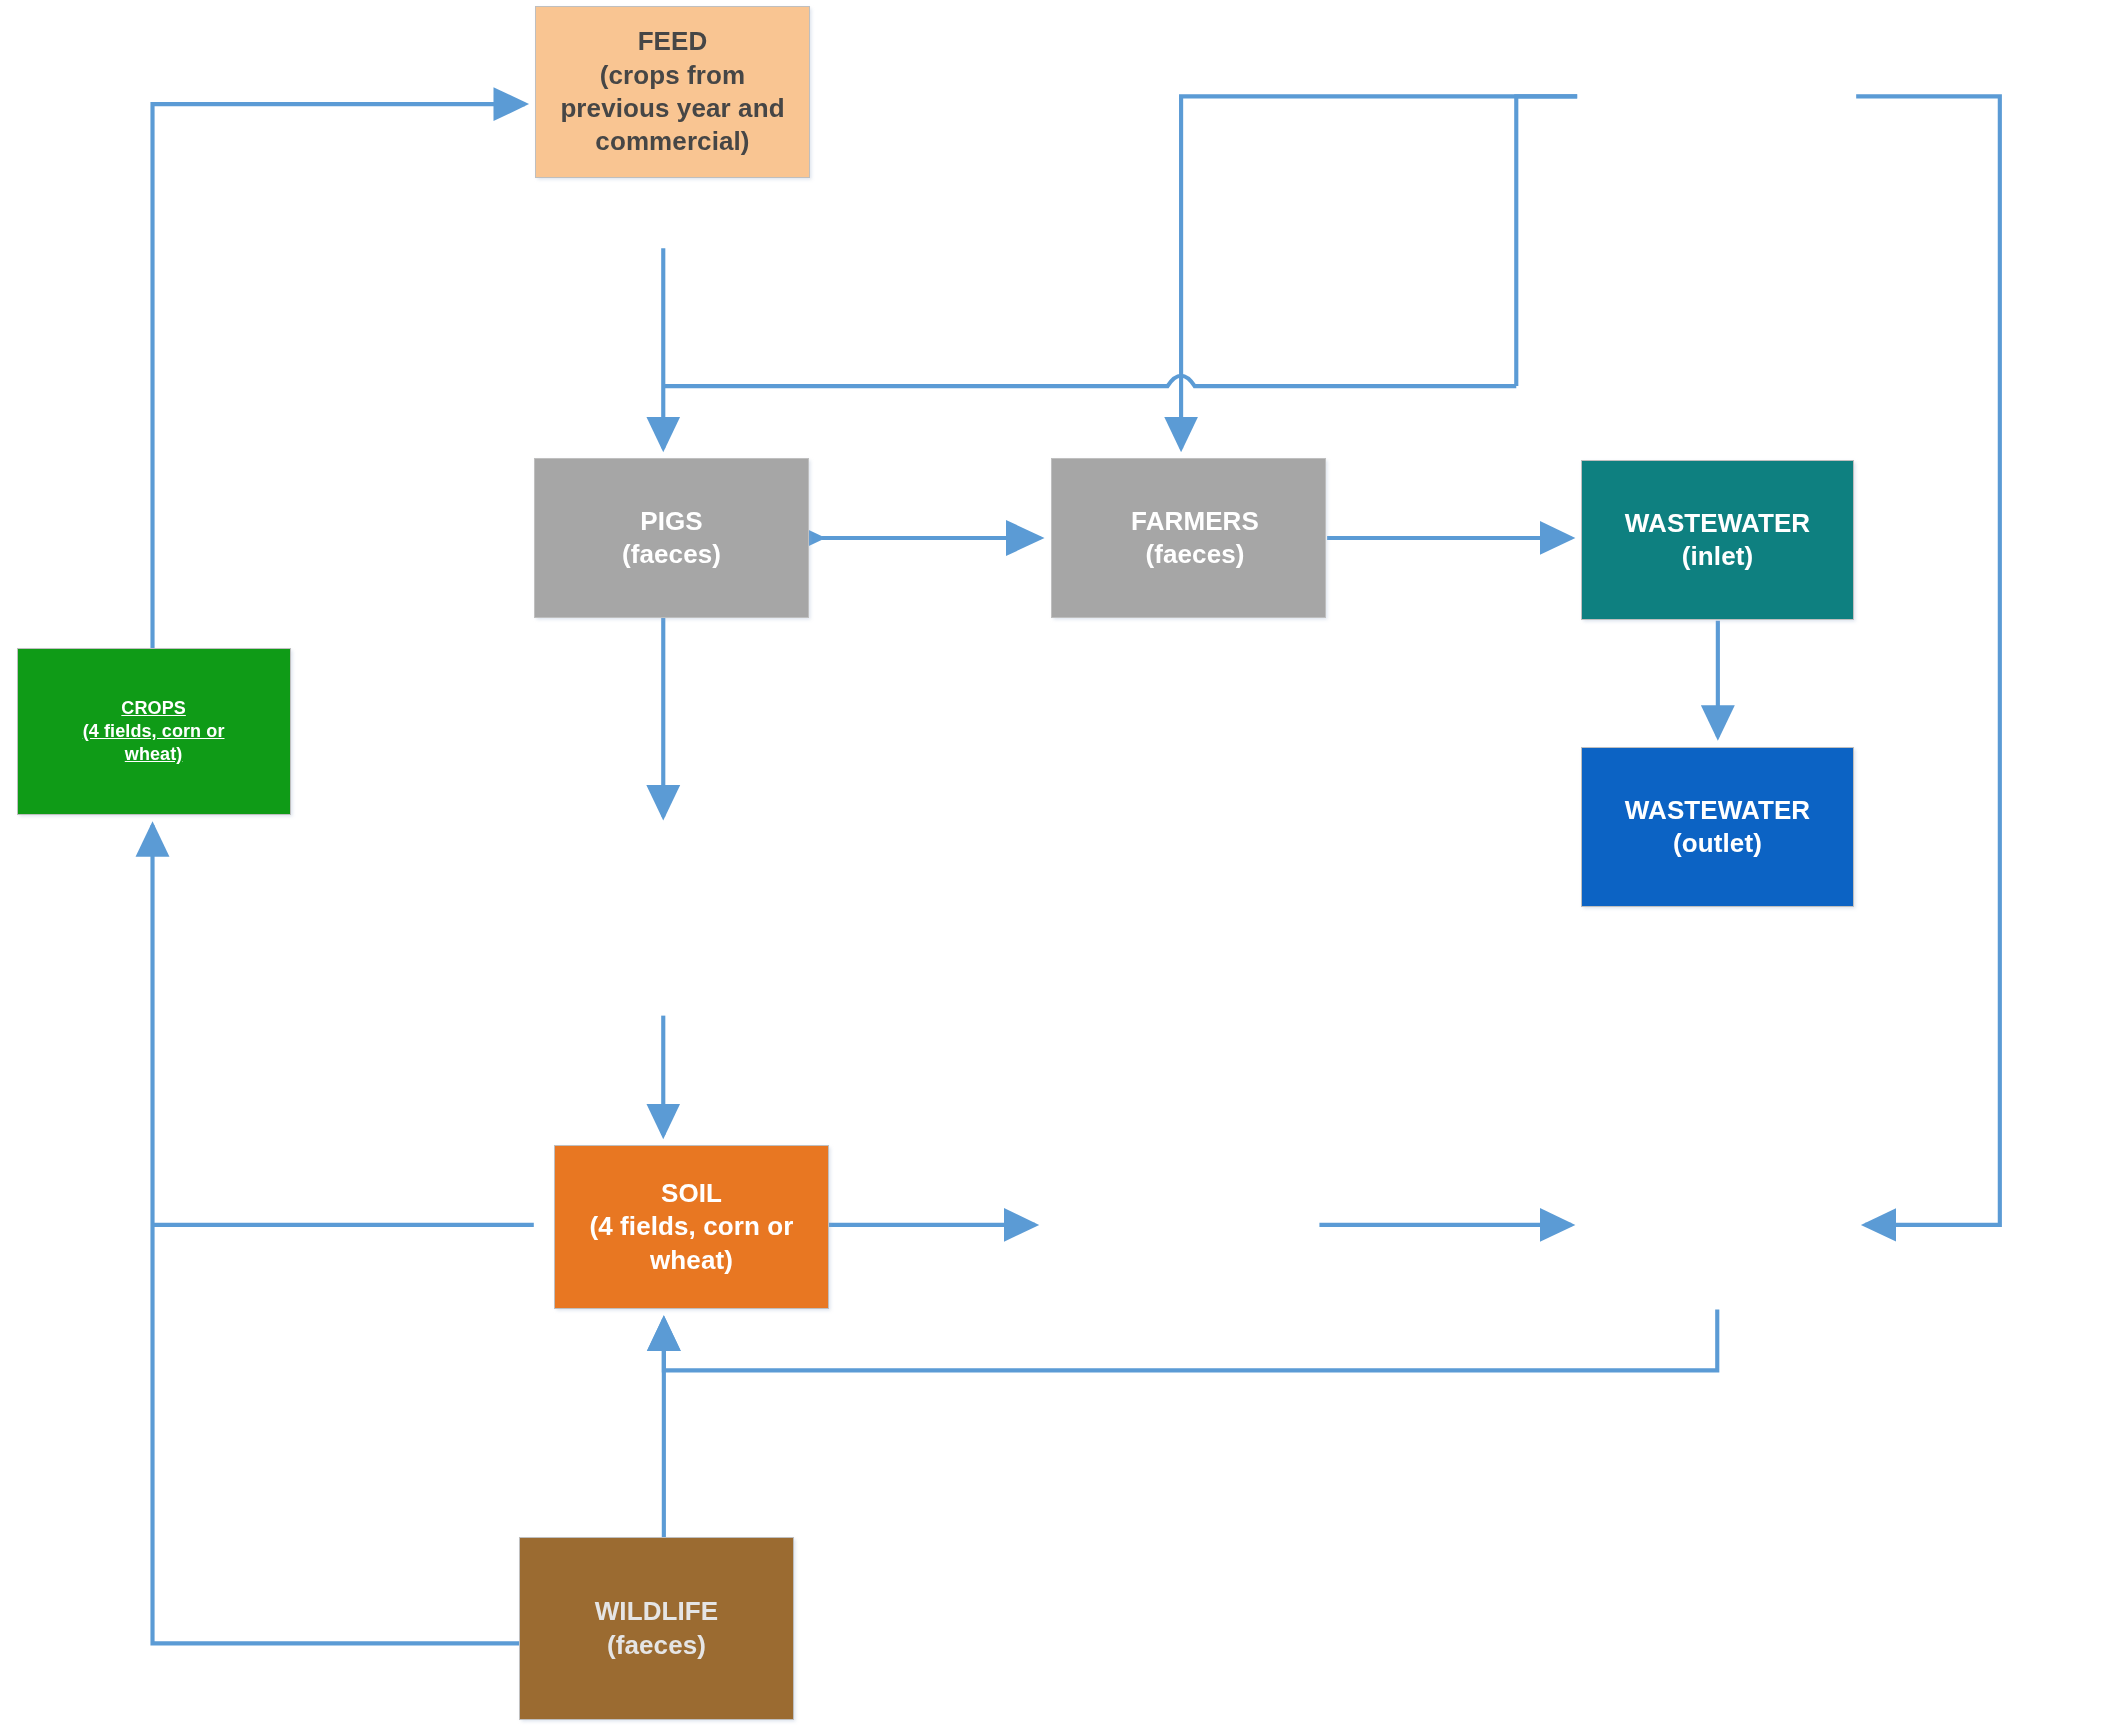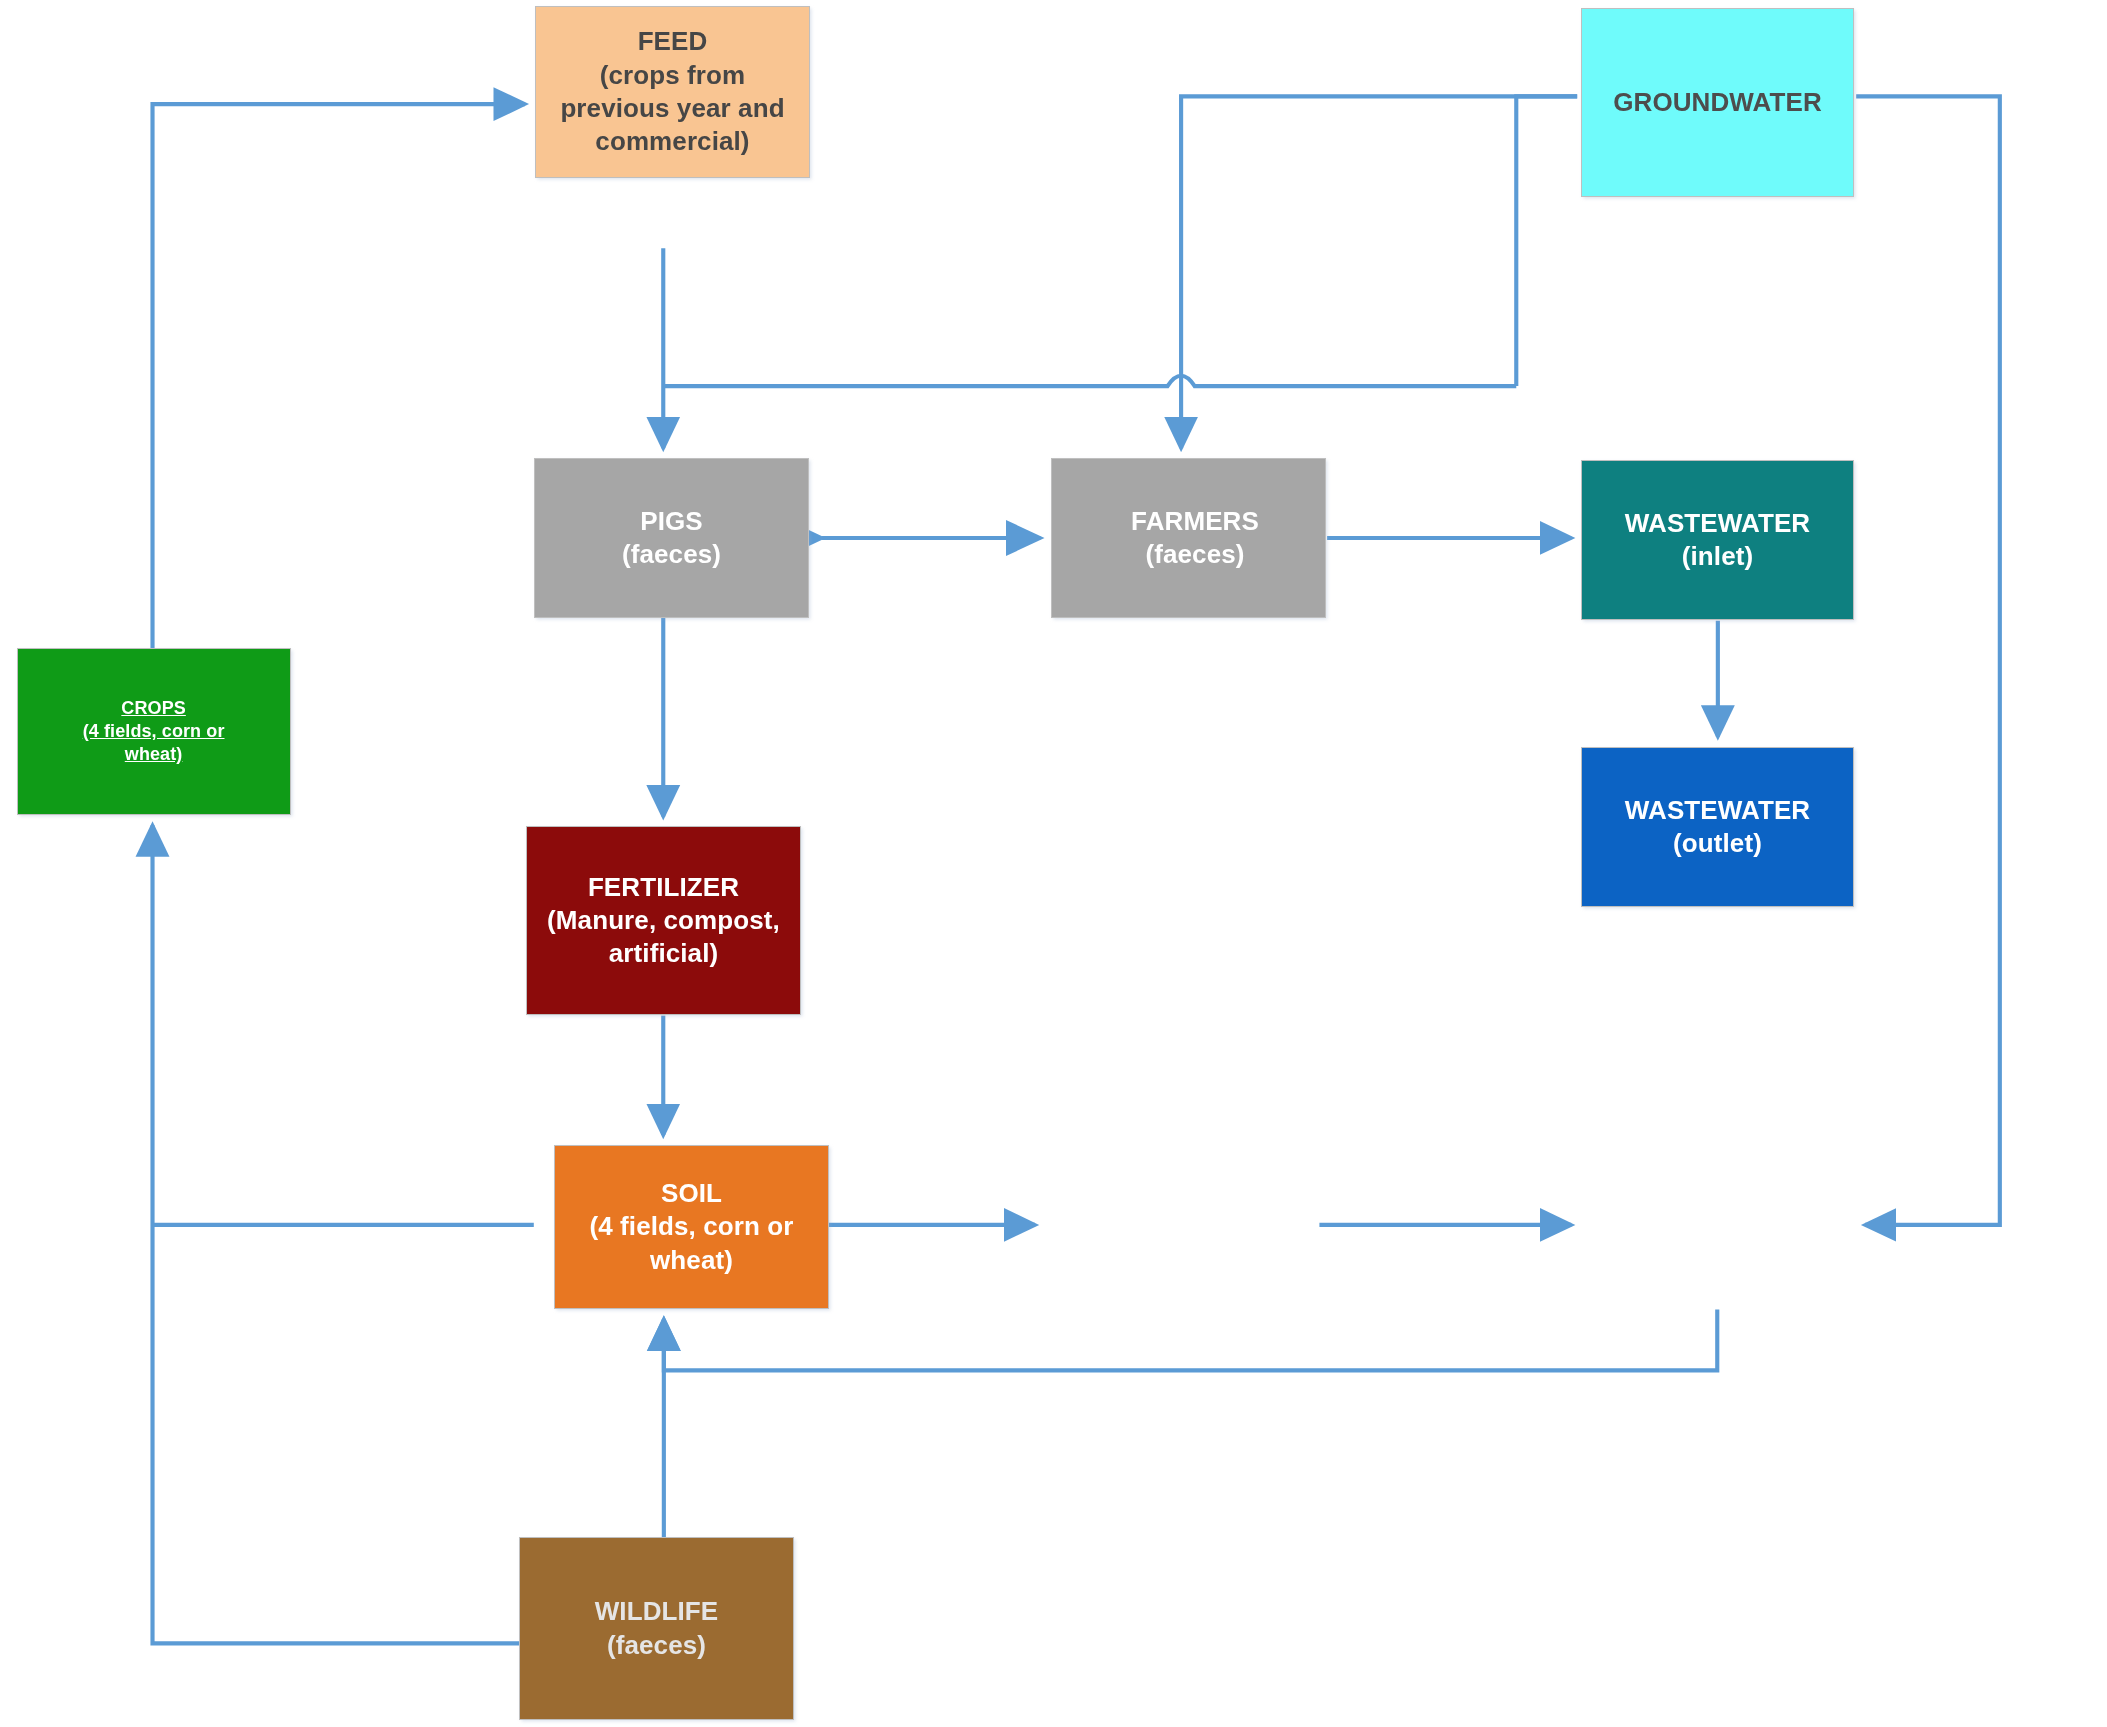--- a/index.html
+++ b/index.html
@@ -86,35 +86,31 @@
 
       <path d="M 258,2072 L 903,2072"></path>
 
     </g>
   </svg>
 
   <div class="node" style="left: 535px; top: 6px; width: 275px; height: 172px; background: rgb(249, 197, 146); color: rgb(70, 70, 70); font-size: 26px; border-color: rgb(191, 191, 191);">FEED
 (crops from
 previous year and
 commercial)</div>
-  <div class="node" style="left: 1581px; top: 8.3px; width: 273px; height: 189px; background: rgb(111, 251, 251); color: rgb(77, 77, 77); font-size: 26px; border-color: rgb(191, 191, 191);">GROUNDWATER</div>
   <div class="node" style="left: 534px; top: 458px; width: 275px; height: 160px; background: rgb(166, 166, 166); color: rgb(255, 255, 255); font-size: 26px; border-color: rgb(191, 191, 191);">PIGS
 (faeces)</div>
   <div class="node" style="left: 1051px; top: 458px; width: 275px; height: 160px; background: rgb(166, 166, 166); color: rgb(255, 255, 255); font-size: 26px; border-color: rgb(191, 191, 191); padding-left: 19px;">FARMERS
 (faeces)</div>
   <div class="node" style="left: 1581px; top: 460px; width: 273px; height: 160px; background: rgb(14, 128, 128); color: rgb(255, 255, 255); font-size: 26px; border-color: rgb(191, 191, 191);">WASTEWATER
 (inlet)</div>
   <div class="node" style="left: 16.6px; top: 648px; width: 274px; height: 167px; background: rgb(15, 155, 23); color: rgb(255, 255, 255); font-size: 18px; border-color: rgb(191, 191, 191); text-decoration: underline;">CROPS
 (4 fields, corn or
 wheat)</div>
   <div class="node" style="left: 1581px; top: 747px; width: 273px; height: 160px; background: rgb(12, 99, 196); color: rgb(255, 255, 255); font-size: 26px; border-color: rgb(191, 191, 191);">WASTEWATER
 (outlet)</div>
-  <div class="node" style="left: 526px; top: 826px; width: 275px; height: 189px; background: rgb(140, 11, 11); color: rgb(255, 255, 255); font-size: 26px; border-color: rgb(191, 191, 191);">FERTILIZER
-(Manure, compost,
-artificial)</div>
   <div class="node" style="left: 534px; top: 1145px; width: 275px; height: 164px; background: rgb(232, 119, 34); color: rgb(255, 255, 255); font-size: 26px; border-color: rgb(191, 191, 191); margin-left: 20px;">SOIL
 (4 fields, corn or
 wheat)</div>
   <div class="node" style="left: 519px; top: 1537px; width: 275px; height: 183px; background: rgb(155, 107, 49); color: #e5e5e5; font-size: 26px; border-color: rgb(191, 191, 191);">WILDLIFE
 (faeces)</div>
 
 </div>
 
 
 </body></html>

